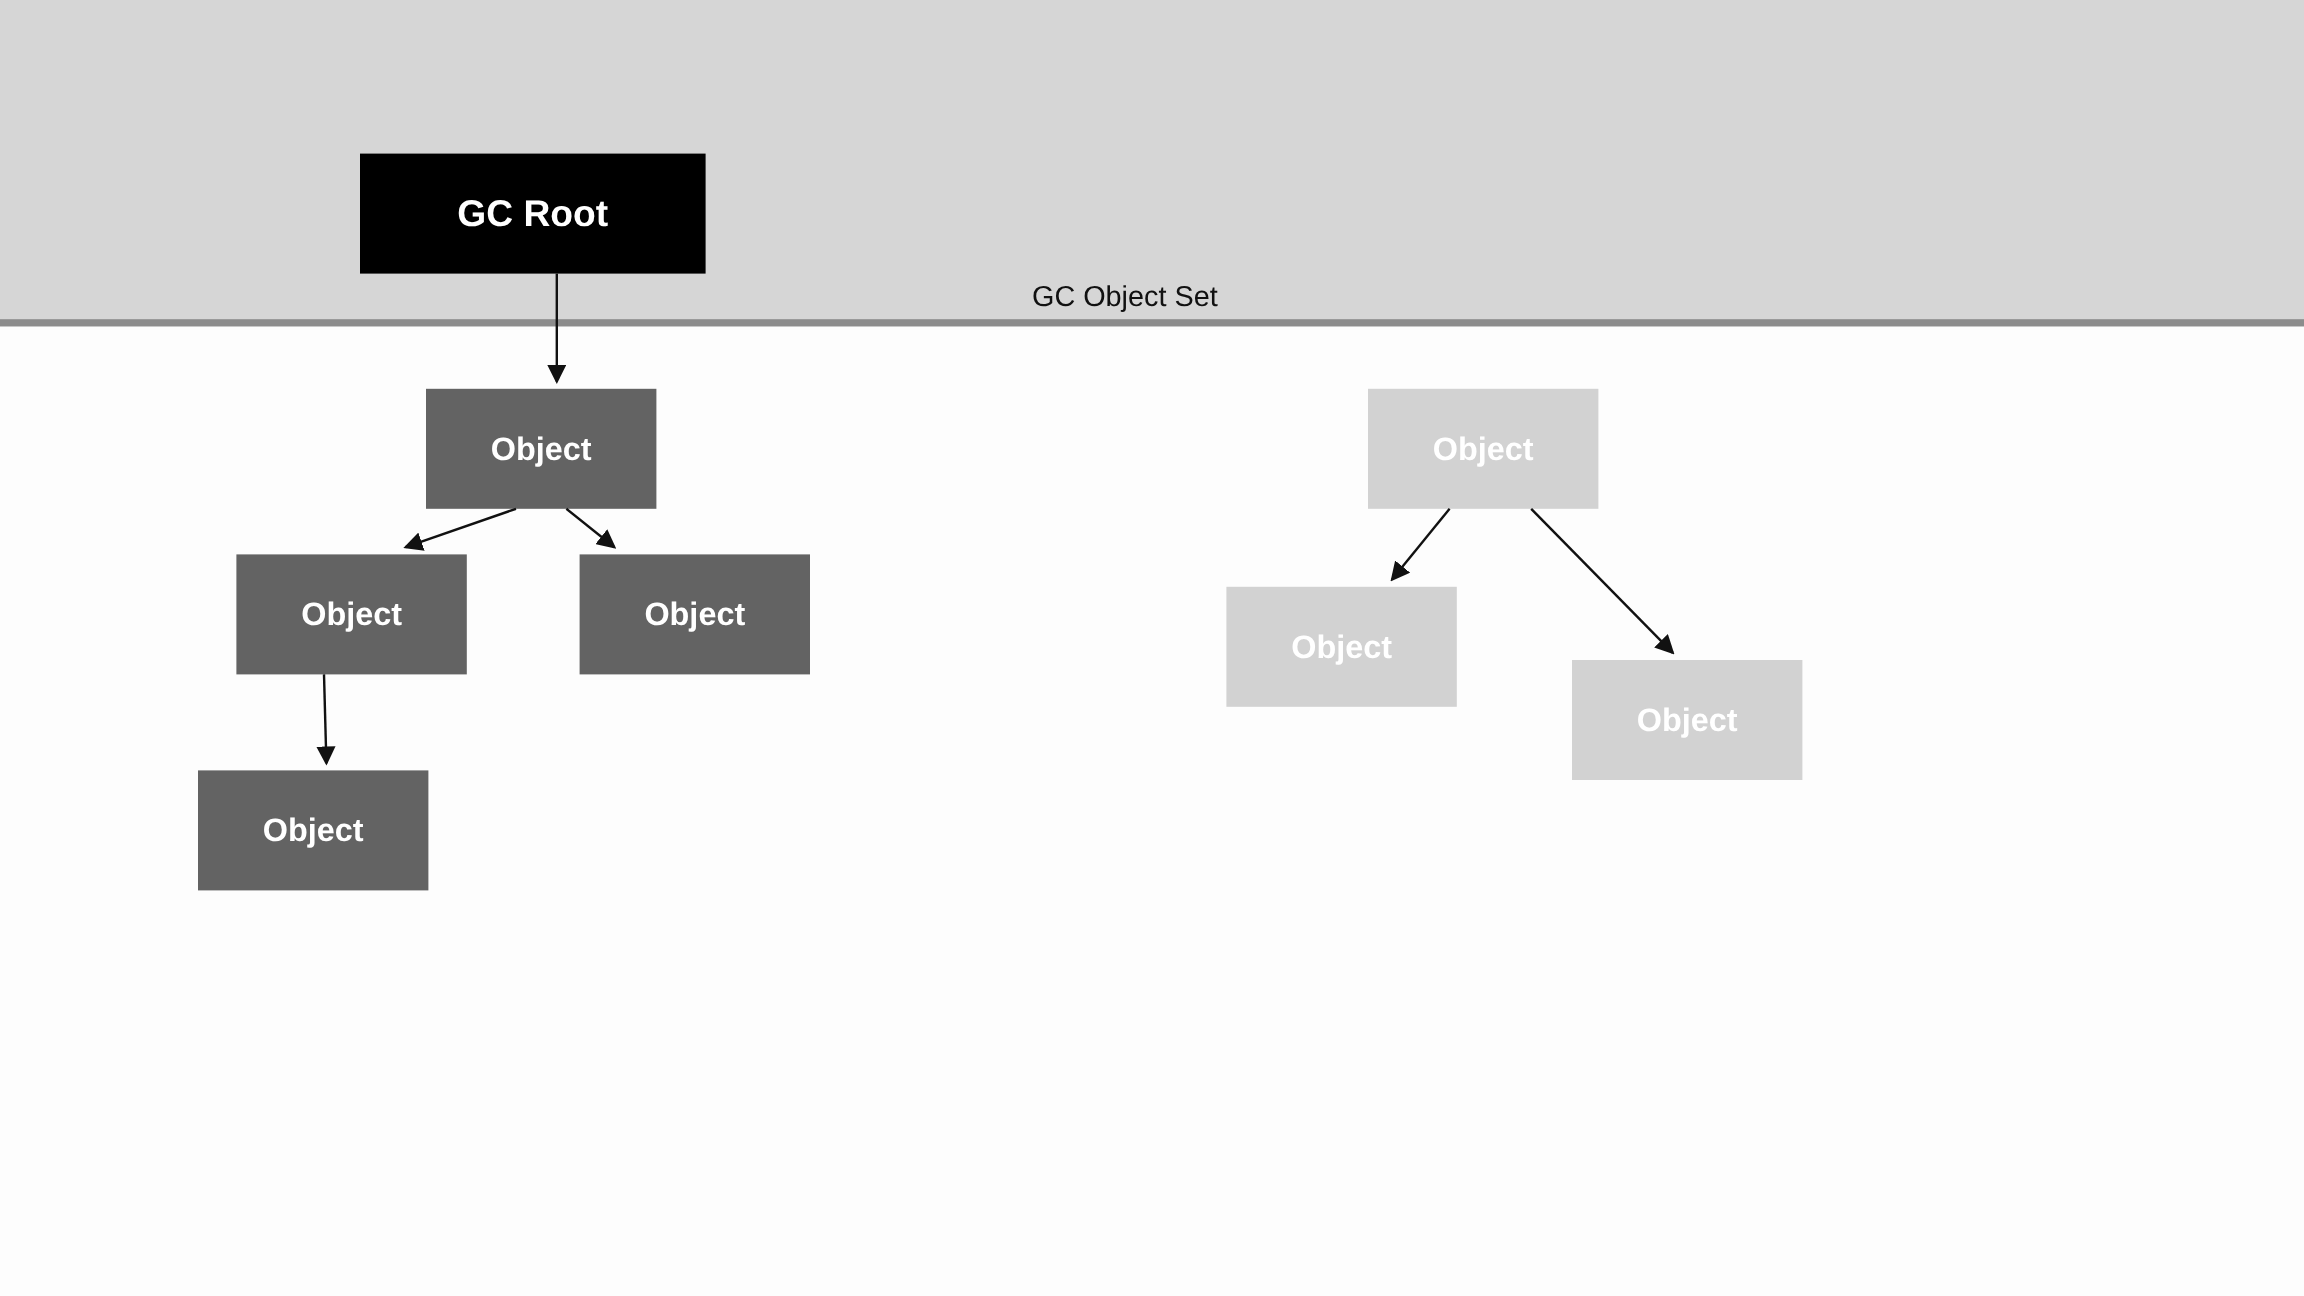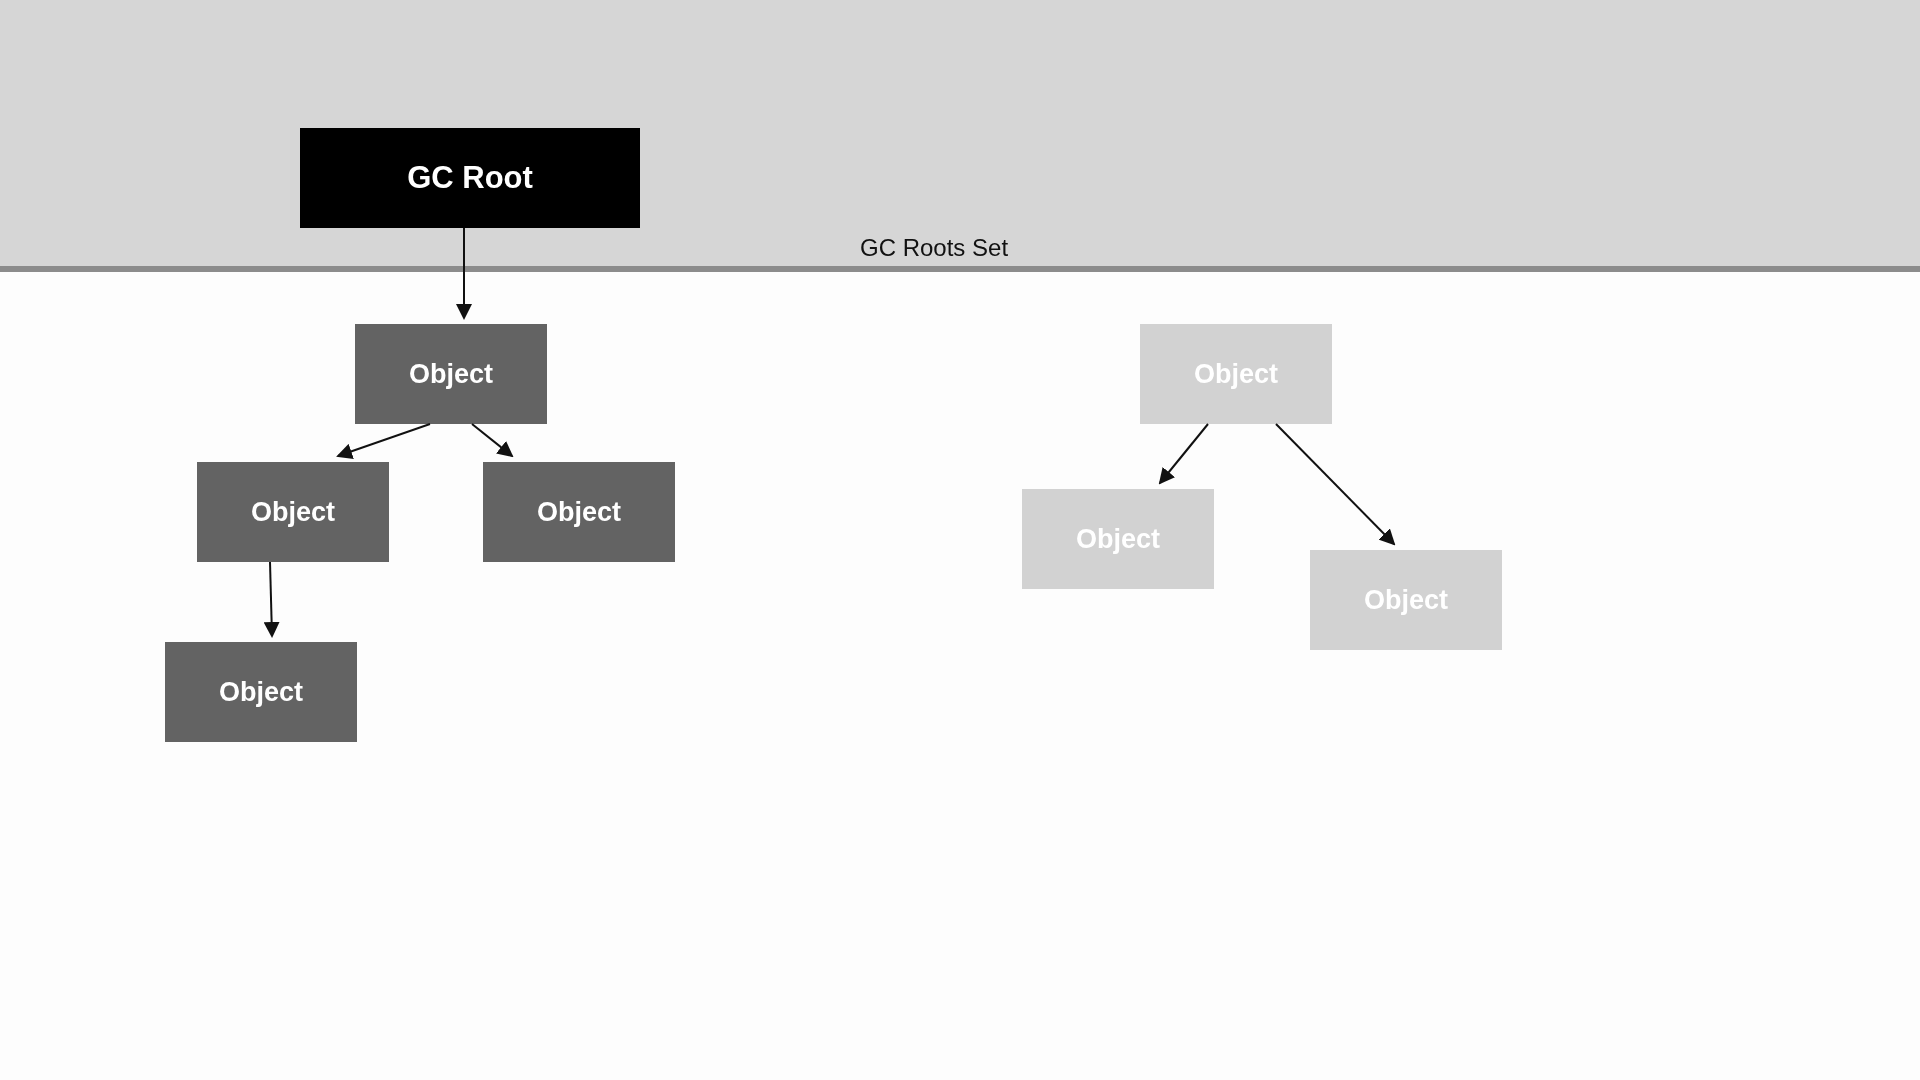--- a/index.html
+++ b/index.html
@@ -45,23 +45,23 @@
     left: 0; top: 0;
     width: 1920px; height: 1080px;
     pointer-events: none;
   }
 </style>
 </head>
 <body>
 
 <div class="canvas">
   <div class="roots-region"></div>
-  <div class="roots-label">GC Roots Set</div>
+  <div class="roots-label">GC Object Set</div>
 
-  <div class="node node-root" style="left:300px;top:128px;width:340px;height:100px;">
+  <div class="node node-root" style="left:300px;top:128px;width:288px;height:100px;">
     <span>GC Root</span>
   </div>
 
   <div class="node node-reach" style="left:355px;top:324px;width:192px;height:100px;">
     <span>Object</span>
   </div>
   <div class="node node-reach" style="left:197px;top:462px;width:192px;height:100px;">
     <span>Object</span>
   </div>
   <div class="node node-reach" style="left:483px;top:462px;width:192px;height:100px;">

